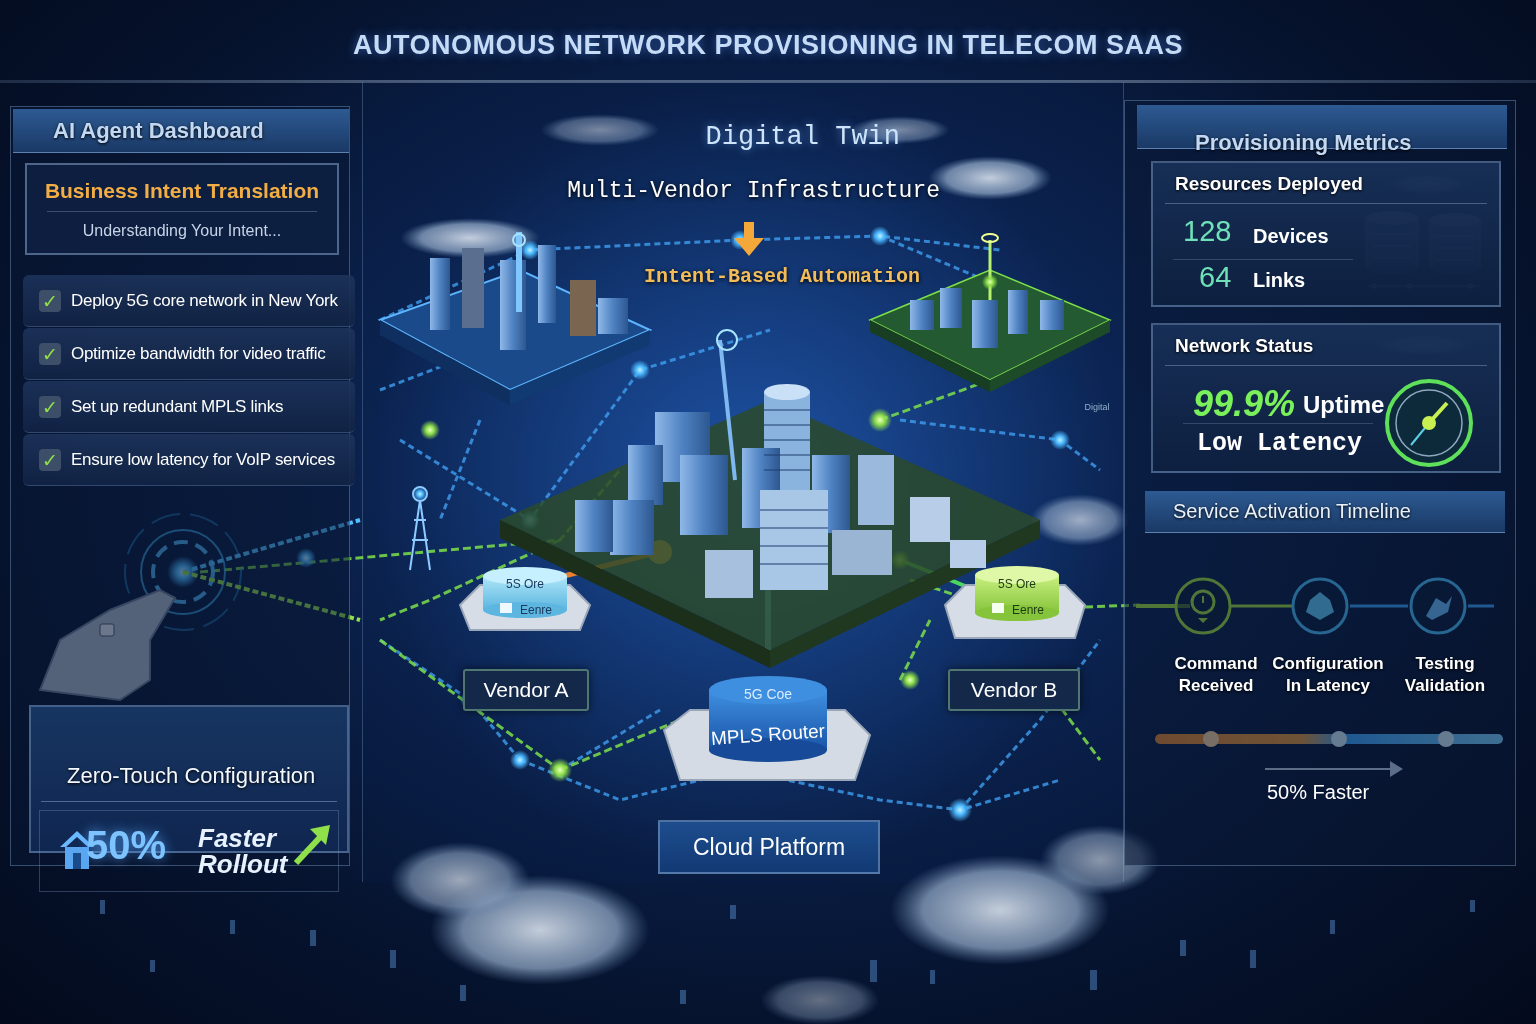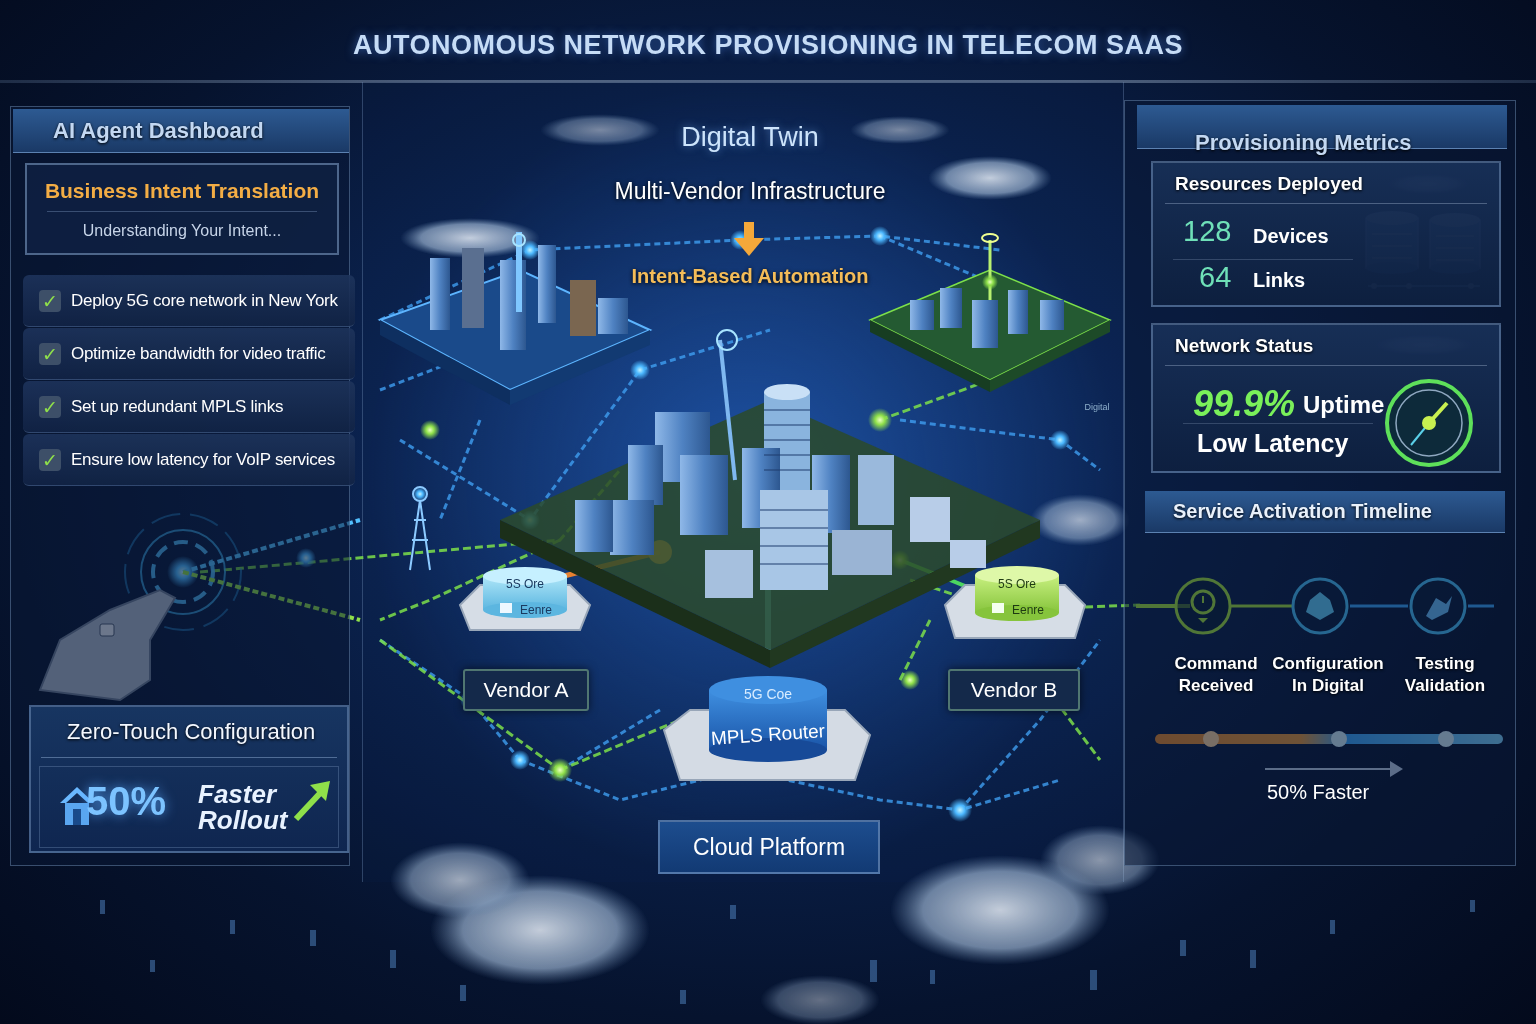--- a/index.html
+++ b/index.html
@@ -61,49 +61,49 @@
   .check {
     width: 22px; height: 22px; border-radius: 4px; background: #3d4f68; color: #8fe04a;
     font-size: 19px; line-height: 22px; text-align: center; font-weight: bold; margin-right: 10px;
   }
   .task-label { font-family: "Liberation Sans", sans-serif; font-size: 17px; color: #ffffff; letter-spacing: -0.3px; }
 
   #zero-panel {
     position: absolute; left: 18px; top: 598px; width: 320px; height: 148px;
     background: linear-gradient(180deg, #173561, #0f2650); border: 2px solid rgba(120,150,190,.5);
   }
-  #zero-title { font-family: "Liberation Sans", sans-serif; font-size: 22px; color: #f4f8ff; padding: 12px 0 0 36px; text-shadow: 0 1px 3px #000; }
+  #zero-title { font-family: "Liberation Sans", sans-serif; font-size: 22px; color: #f4f8ff; padding: 12px 0 0 36px; text-shadow: 0 1px 3px #000; margin-top: 44px; }
   #zero-rule { margin: 12px 10px 0; height: 1px; background: rgba(140,170,210,.5); }
   #zero-inner { margin: 8px 8px 0; height: 82px; border: 1px solid rgba(120,150,190,.35); position: relative; }
   #zero-pct { position: absolute; left: 46px; top: 12px; font-size: 40px; font-weight: bold; color: #7cc3ff; text-shadow: 0 0 12px rgba(90,170,255,.8); font-family: "Liberation Sans", sans-serif; }
   #zero-faster { position: absolute; left: 158px; top: 14px; font-size: 26px; font-style: italic; font-weight: bold; color: #e8f2ff; line-height: 26px; font-family: "Liberation Sans", sans-serif; }
   #zero-home { position: absolute; left: 18px; top: 18px; }
   #zero-arrow { position: absolute; left: 252px; top: 12px; }
 
   
   #right-panel { left: 1124px; top: 100px; width: 392px; height: 766px; background: rgba(10,24,52,.55); border: 1px solid rgba(120,150,190,.45); }
   #metrics-header { position:absolute; left:12px; top:4px; width:370px; height:44px; font-size:22px; padding:25px 0 0 58px; font-family:"Liberation Sans", sans-serif; }
   .sub-panel { position:absolute; left:26px; width:350px; border: 2px solid rgba(120,150,190,.5); background: linear-gradient(180deg, rgba(24,48,88,.95), rgba(14,32,64,.95)); }
   #resources { top: 60px; height: 146px; }
   #status { top: 222px; height: 150px; }
   .sub-title { font-family: "Liberation Sans", sans-serif; font-weight: bold; font-size: 19px; color: #fff; padding: 10px 0 0 22px; height: 40px; text-shadow: 0 1px 3px #000; }
   .sub-rule { margin: 0 12px; height: 1px; background: rgba(160,180,210,.4); }
   .big-num { position:absolute; font-family: "Liberation Sans", sans-serif; font-size: 29px; color: #6fe0b8; }
   .num-label { position:absolute; font-family: "Liberation Sans", sans-serif; font-weight: bold; font-size: 20px; color: #fff; }
   #uptime-val { position:absolute; left: 40px; top: 58px; font-family: "Liberation Sans", sans-serif; font-weight: bold; font-style: italic; font-size: 36px; color: #7af05a; }
   #uptime-lbl { position:absolute; left: 150px; top: 66px; font-family: "Liberation Sans", sans-serif; font-weight: bold; font-size: 24px; color: #fff; }
-  #latency-lbl { position:absolute; left: 44px; top: 104px; font-family: Liberation Sans, sans-serif; font-weight: bold; font-size: 25px; color: #fff; }
+  #latency-lbl { position:absolute; left: 44px; top: 104px; font-family: Liberation Mono, monospace; font-weight: bold; font-size: 25px; color: #fff; }
   #gauge { position:absolute; left: 228px; top: 50px; }
 
-  #timeline-header { position:absolute; left:20px; top:390px; width:360px; height:42px; font-size:20px; padding:9px 0 0 28px; font-family:"Liberation Sans", sans-serif; font-weight: bold; color:#e9f1fb; }
+  #timeline-header { position:absolute; left:20px; top:390px; width:360px; height:42px; font-size:20px; padding:9px 0 0 28px; font-family:"Liberation Sans", sans-serif; font-weight: normal; color:#e9f1fb; }
   .step-label { position:absolute; font-family: "Liberation Sans", sans-serif; font-weight: bold; font-size: 17px; color: #fff; text-align: center; line-height: 22px; text-shadow: 0 1px 3px #000; }
   #faster-lbl { position:absolute; left: 142px; top: 680px; font-family: "Liberation Sans", sans-serif; font-size: 20px; color: #fff; }
 
   
-  .center-text { position:absolute; text-align:center; font-family: Liberation Sans, sans-serif; }
+  .center-text { position:absolute; text-align:right; font-family: Liberation Mono, monospace; }
   #dt-title { left: 600px; top: 122px; width: 300px; font-size: 27px; color: #cde4fb; text-shadow: 0 0 8px rgba(120,180,255,.6); }
   #mv-title { left: 560px; top: 178px; width: 380px; font-size: 23px; color: #fff; text-shadow: 0 1px 4px #000; }
   #iba-title { left: 580px; top: 265px; width: 340px; font-size: 20px; font-weight: bold; color: #f4bc58; text-shadow: 0 1px 4px #000; }
 
   .vendor-box {
     position:absolute; height: 42px; border: 2px solid rgba(120,170,140,.6); background: #14294a;
     border-radius: 3px; font-family: "Liberation Sans", sans-serif; font-size: 21px; color:#fff; text-align:center; line-height: 38px;
     box-shadow: 0 0 8px rgba(0,0,0,.6);
   }
   #vendor-a { left: 463px; top: 669px; width: 126px; }
@@ -489,21 +489,21 @@
   </div>
 
   <div id="timeline-header" class="panel-header">Service Activation Timeline</div>
 
   <div class="step-label" style="left:36px;top:552px;width:110px">
     <div>Command</div>
     <div>Received</div>
   </div>
   <div class="step-label" style="left:144px;top:552px;width:118px">
     <div>Configuration</div>
-    <div>In Digital</div>
+    <div>In Latency</div>
   </div>
   <div class="step-label" style="left:264px;top:552px;width:112px">
     <div>Testing</div>
     <div>Validation</div>
   </div>
 
   <div id="faster-lbl">50% Faster</div>
 </div>
 
 </body></html>

